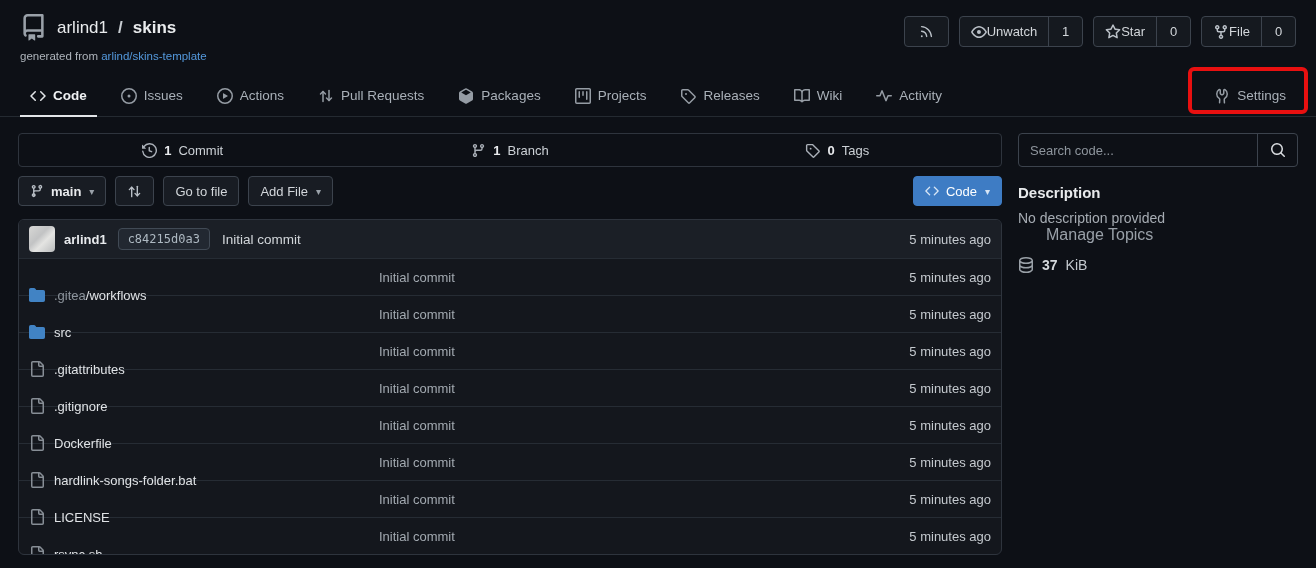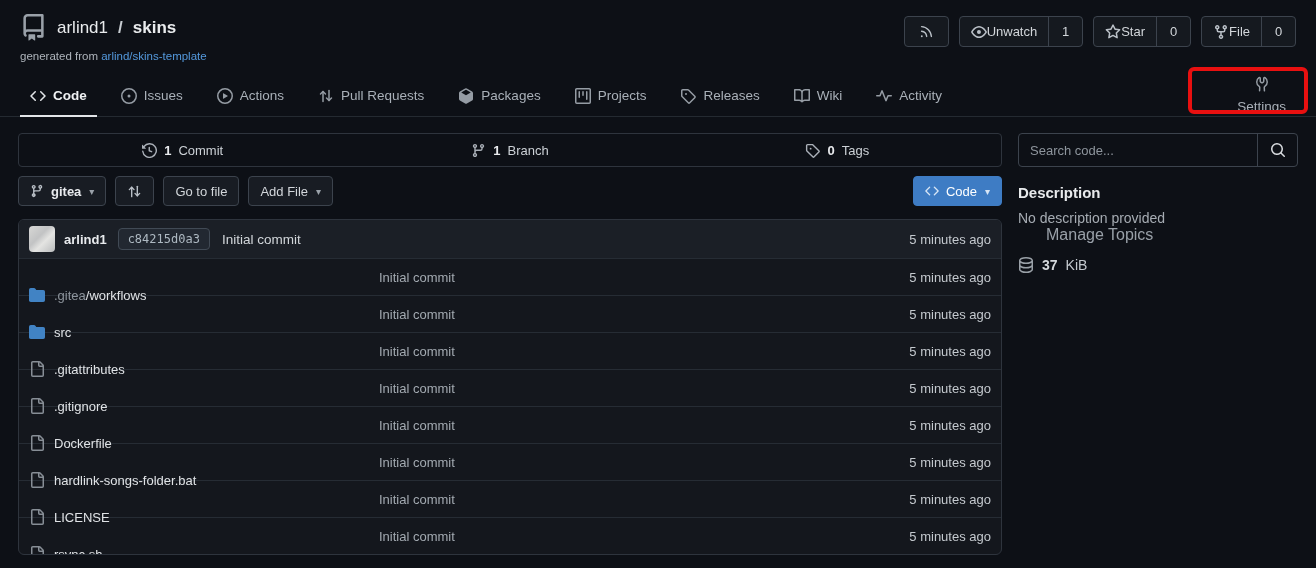--- a/index.html
+++ b/index.html
@@ -33,21 +33,21 @@
 
   
   .tabs { display:flex; align-items:stretch; height:41px; margin-top:14px;
     padding:0 20px; border-bottom:1px solid #242a31; }
   .tab { display:flex; align-items:center; gap:7px; padding:0 10px; margin-right:14px;
     color:#a9b0b8; font-size:13.5px; border-bottom:2px solid transparent; margin-bottom:-1px; }
   .tab .ic { color:#959ca4; }
   .tab.active { color:#f0f2f4; font-weight:700; border-bottom-color:#e2e5e8; }
   .tab.active .ic { color:#e2e5e8; }
   .tabs .spacer { flex:1; }
-  .tab.settings { margin-right:0;flex-direction:column; }
+  .tab.settings { margin-right:0; }
 
   
   .main { display:flex; gap:16px; padding:16px 18px 0 18px; }
   .left-col { width:984px; flex-shrink:0; }
   .sidebar { flex:1; }
 
   
   .stats { display:flex; height:34px; border:1px solid #2e343d; border-radius:4px; align-items:stretch; }
   .stat { flex:1; display:flex; align-items:center; justify-content:center; gap:7px;
     color:#ccd1d6; font-size:13px; }
@@ -291,21 +291,21 @@
         </a>
       </div>
 
       <div class="toolbar">
         <button class="btn branch">
           <span class="ic">
               <svg width="14" height="14" viewBox="0 0 16 16" fill="currentColor">
                 <path d="M9.5 3.25a2.25 2.25 0 1 1 3 2.122V6A2.5 2.5 0 0 1 10 8.5H6a1 1 0 0 0-1 1v1.128a2.251 2.251 0 1 1-1.5 0V5.372a2.25 2.25 0 1 1 1.5 0v1.836A2.493 2.493 0 0 1 6 7h4a1 1 0 0 0 1-1v-.628A2.25 2.25 0 0 1 9.5 3.25Zm-6 0a.75.75 0 1 0 1.5 0 .75.75 0 0 0-1.5 0Zm8.25-.75a.75.75 0 1 0 0 1.5.75.75 0 0 0 0-1.5ZM4.25 12a.75.75 0 1 0 0 1.5.75.75 0 0 0-1.5 0Z"></path>
               </svg>
             </span>
-          <b>gitea</b>
+          <b>main</b>
           <span class="caret">▾</span>
         </button>
         <button class="btn">
           <span class="ic">
               <svg width="15" height="15" viewBox="0 0 16 16" fill="none" stroke="currentColor" stroke-width="1.5" stroke-linecap="round" stroke-linejoin="round">
                 <path d="M5 13.5V3.5"></path>
                 <path d="M2.5 6 5 3.5 7.5 6"></path>
                 <path d="M11 2.5v10"></path>
                 <path d="M8.5 10 11 12.5 13.5 10"></path>
               </svg>

